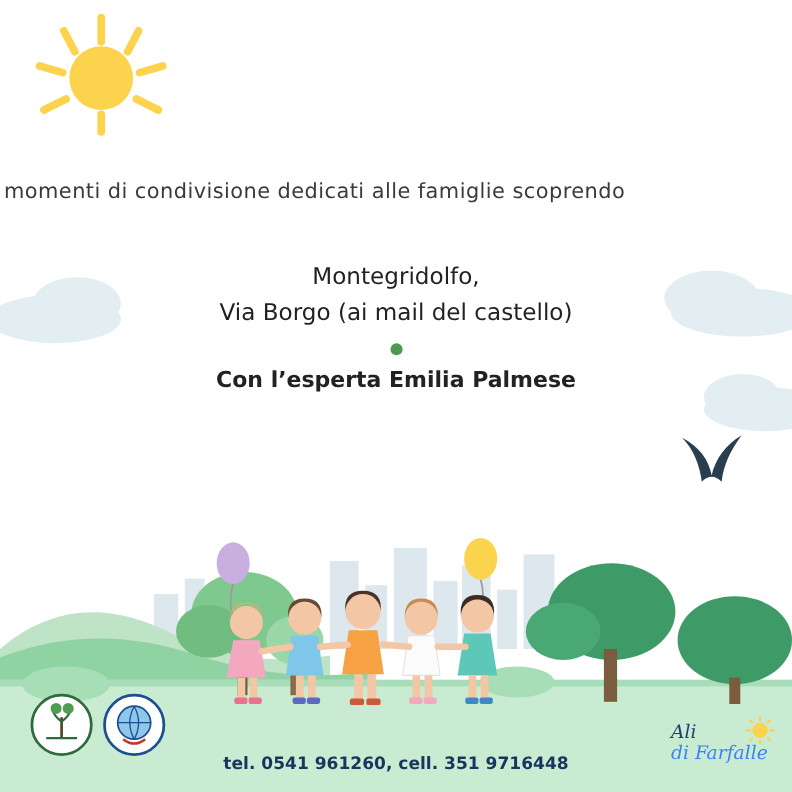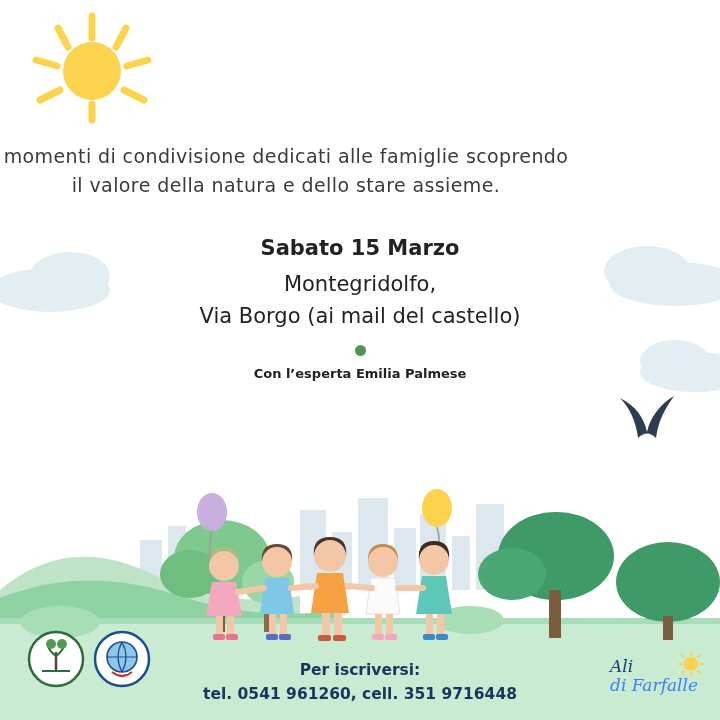--- a/index.html
+++ b/index.html
@@ -24,33 +24,33 @@
   .hl{
     display:inline-block;position:relative;margin-top:18px;padding:0 14px;
   }
   .hl .band{
     position:absolute;left:-22px;right:-22px;top:34px;height:26px;
     background:#FBE37E;z-index:0;border-radius:1px;
   }
   .hl .txt{position:relative;z-index:1;}
 
   .subtitle{
-    position:absolute;left:0;top:142px;width:572px;text-align:center;
+    position:absolute;left:0;top:160px;width:572px;text-align:center;
     font-size:19px;color:#3a3a3a;line-height:1.5;letter-spacing:.4px;
   }
 
   
   .cloud{position:absolute;background:#E2EEF1;border-radius:50%;}
 
   
   .info{position:absolute;left:0;top:232px;width:720px;text-align:center;color:#222;}
   .info .b{font-weight:bold;font-size:21px;line-height:1.55;}
   .info .n{font-size:21px;line-height:1.55;font-weight:400;}
   .dot{width:11px;height:11px;border-radius:50%;background:#4C9A4F;margin:12px auto 10px;}
-  .expert{font-weight:bold;font-size:13px;}
+  .expert{font-weight:bold;font-size:20px;}
 
   
   .scene{position:absolute;left:0;bottom:0;width:720px;height:250px;}
 
   
   .footer{
     position:absolute;left:0;bottom:14px;width:720px;text-align:center;
     color:#17365d;font-size:15.5px;line-height:1.55;
   }
   .footer .f-b{font-weight:bold;}
@@ -90,25 +90,23 @@
     <div class="cloud" style="right:30px;top:246px;width:86px;height:50px;"></div>
   </div>
   <div>
     <div class="cloud" style="right:-30px;top:352px;width:110px;height:40px;"></div>
     <div class="cloud" style="right:10px;top:340px;width:70px;height:42px;"></div>
   </div>
 
 
   <div class="subtitle">
     <div>momenti di condivisione dedicati alle famiglie scoprendo</div>
-    <div>il valore della natura e dello stare assieme.</div>
   </div>
 
   <div class="info">
-    <div class="b">Sabato 15 Marzo</div>
     <div class="n" style="margin-top:3px;">Montegridolfo,</div>
     <div class="n">Via Borgo (ai mail del castello)</div>
     <div class="dot"></div>
     <div class="expert">Con l’esperta Emilia Palmese</div>
   </div>
 
   <div style="position:absolute;right:42px;top:392px;">
     <svg width="62" height="56" viewBox="0 0 62 56">
       <path d="M4 6 C20 14 28 26 31 40 C34 26 44 12 58 4 C48 18 42 30 40 46 C34 40 28 40 22 46 C20 30 14 16 4 6 Z" fill="#2b3e50"></path>
     </svg>
@@ -238,21 +236,20 @@
       <g>
         <circle cx="98" cy="29" r="27" fill="#ffffff" stroke="#1c4f8f" stroke-width="2.5"></circle>
         <circle cx="98" cy="27" r="15" fill="#8fc7ea" stroke="#1c4f8f" stroke-width="1.6"></circle>
         <path d="M83 27 h30 M98 12 q8 15 0 30 M98 12 q-8 15 0 30" stroke="#1c4f8f" stroke-width="1.2" fill="none"></path>
         <path d="M88 42 q10 8 20 0" stroke="#c0392b" stroke-width="2.2" fill="none"></path>
       </g>
     </svg>
   </div>
 
   <div class="footer">
-    <div class="f-b">Per iscriversi:</div>
     <div class="f-b">tel. 0541 961260, cell. 351 9716448</div>
   </div>
 
   <div class="logo-right">
     <div style="position:relative;">
       <svg width="26" height="26" viewBox="0 0 26 26" style="position:absolute;right:-6px;top:-6px;">
         <circle cx="13" cy="13" r="7" fill="#FBD34D"></circle>
         <g stroke="#FBD34D" stroke-width="2" stroke-linecap="round">
           <line x1="13" y1="1" x2="13" y2="4"></line>
             <line x1="13" y1="22" x2="13" y2="25"></line>

